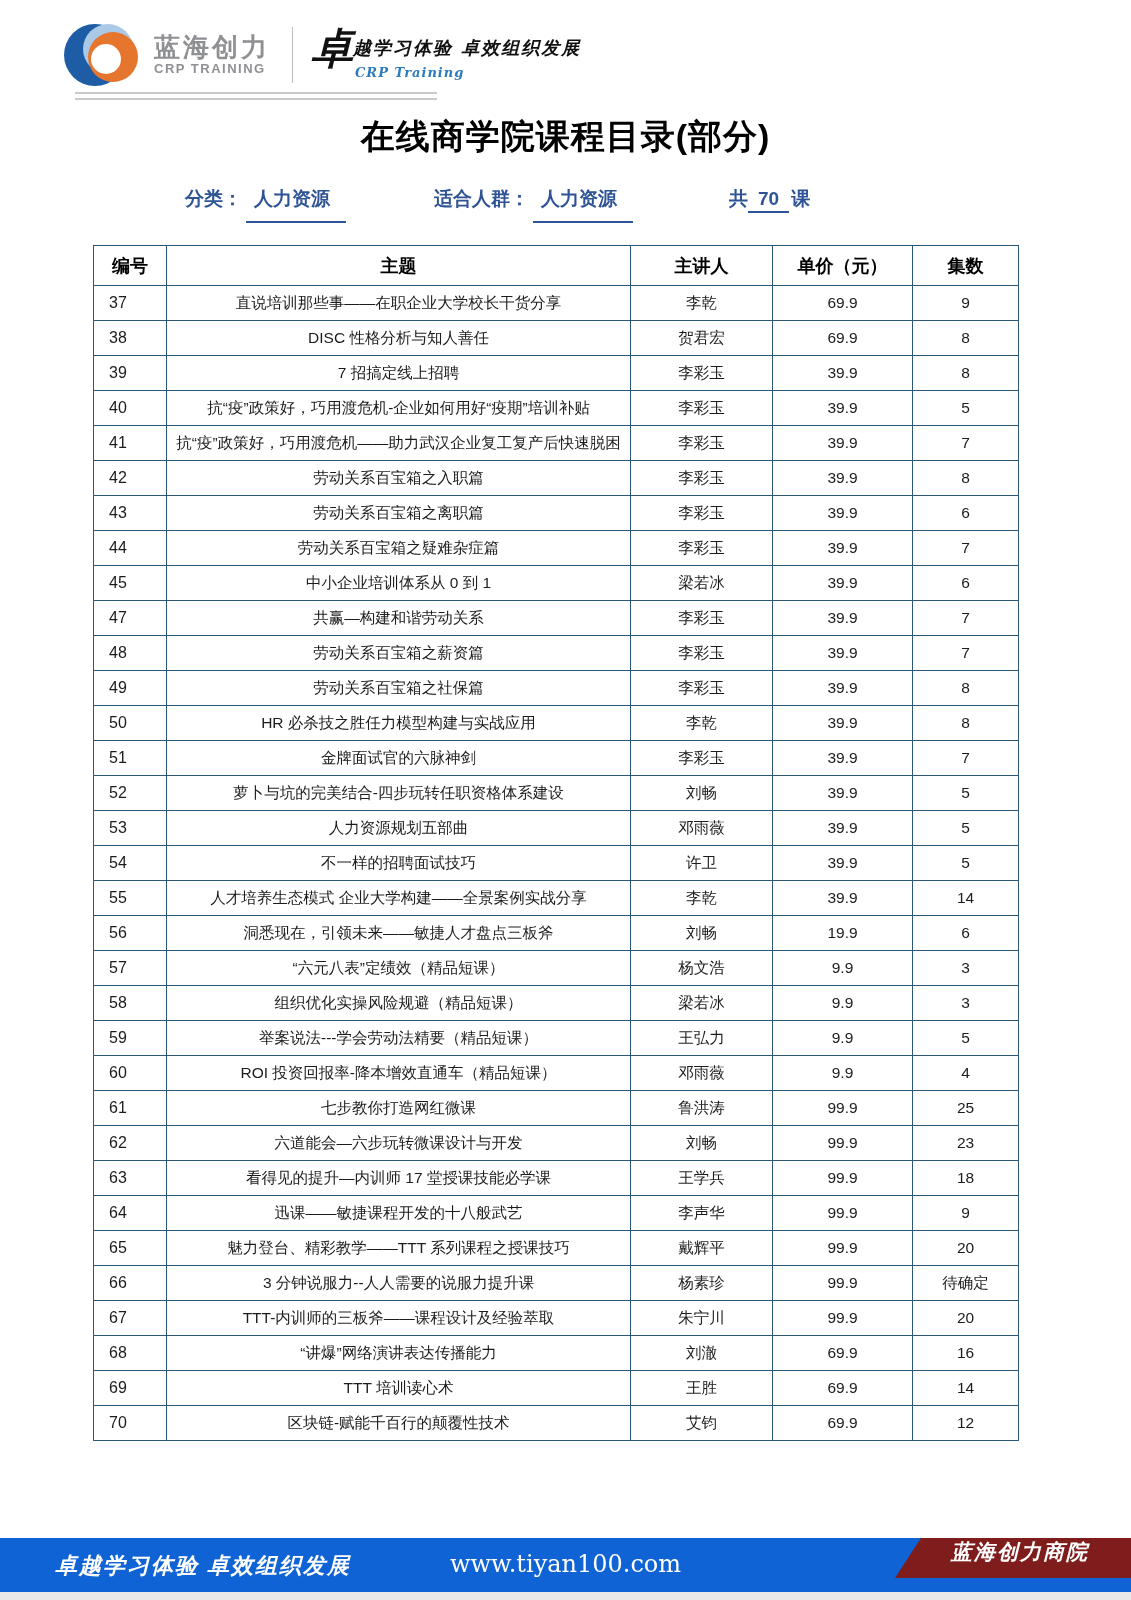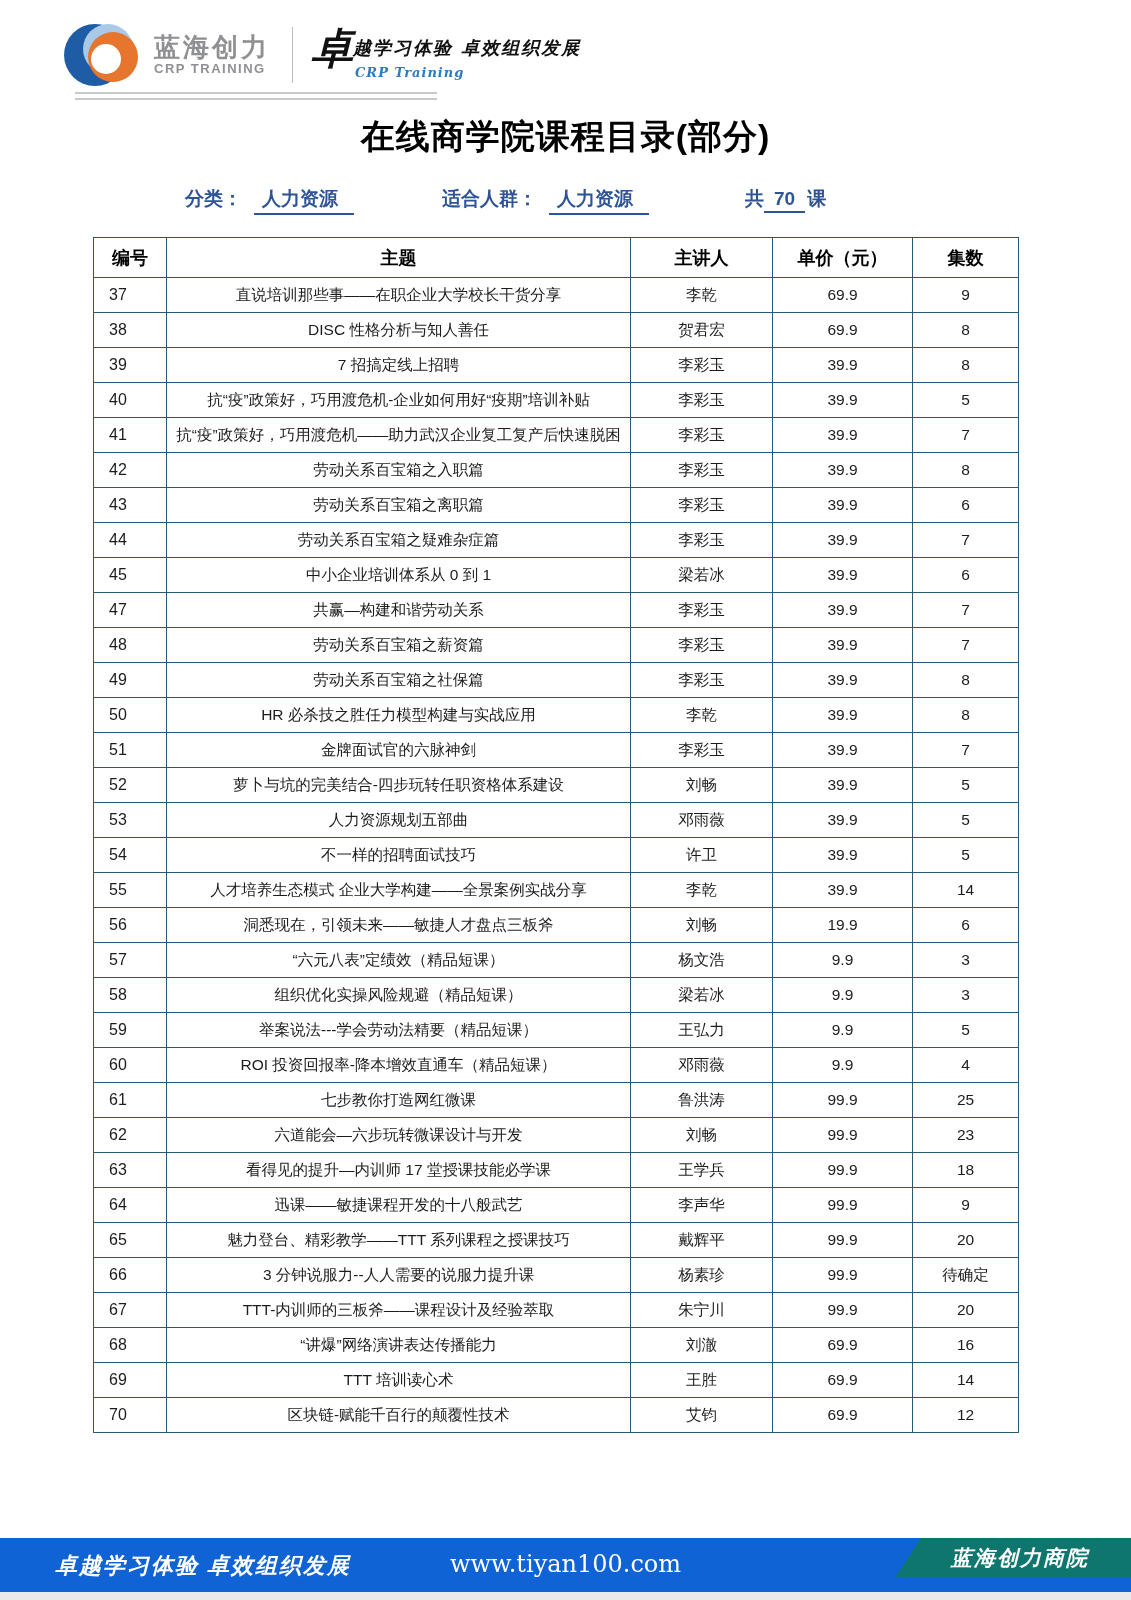--- a/index.html
+++ b/index.html
@@ -97,22 +97,22 @@
     display: flex;
     align-items: baseline;
     margin: 26px 0 0 185px;
     color: #2f5496;
     font-size: 19px;
     font-weight: bold;
   }
   .filter-group { display: flex; align-items: baseline; white-space: nowrap; }
   .filter-value {
     border-bottom: 2px solid #2f5496;
-    padding: 0 16px 1px 8px;
-    margin-left: 12px;
+    padding: 0 16px 9px 8px;
+    margin-left: 4px;
   }
   .filter-gap1 { width: 88px; }
   .filter-gap2 { width: 96px; }
   .total-value {
     border-bottom: 2px solid #2f5496;
     padding: 0 10px 1px 10px;
   }
   .total-suffix { margin-left: 2px; }
 
   
@@ -165,24 +165,23 @@
     width: 100%;
     height: 54px;
     background: #0f63d4;
   }
   .footer-orange {
     position: absolute;
     top: 0;
     left: 895px;
     width: 236px;
     height: 40px;
-    background: #0f766e;
+    background: #7f1d1d;
     clip-path: polygon(11% 0, 100% 0, 100% 100%, 0 100%);
     display: flex;
-    align-items: center;
     justify-content: center;
   }
   .footer-strip {
     position: absolute;
     left: 0; bottom: 0;
     width: 100%;
     height: 8px;
     background: #e9e9e9;
   }
   .footer-slogan {

